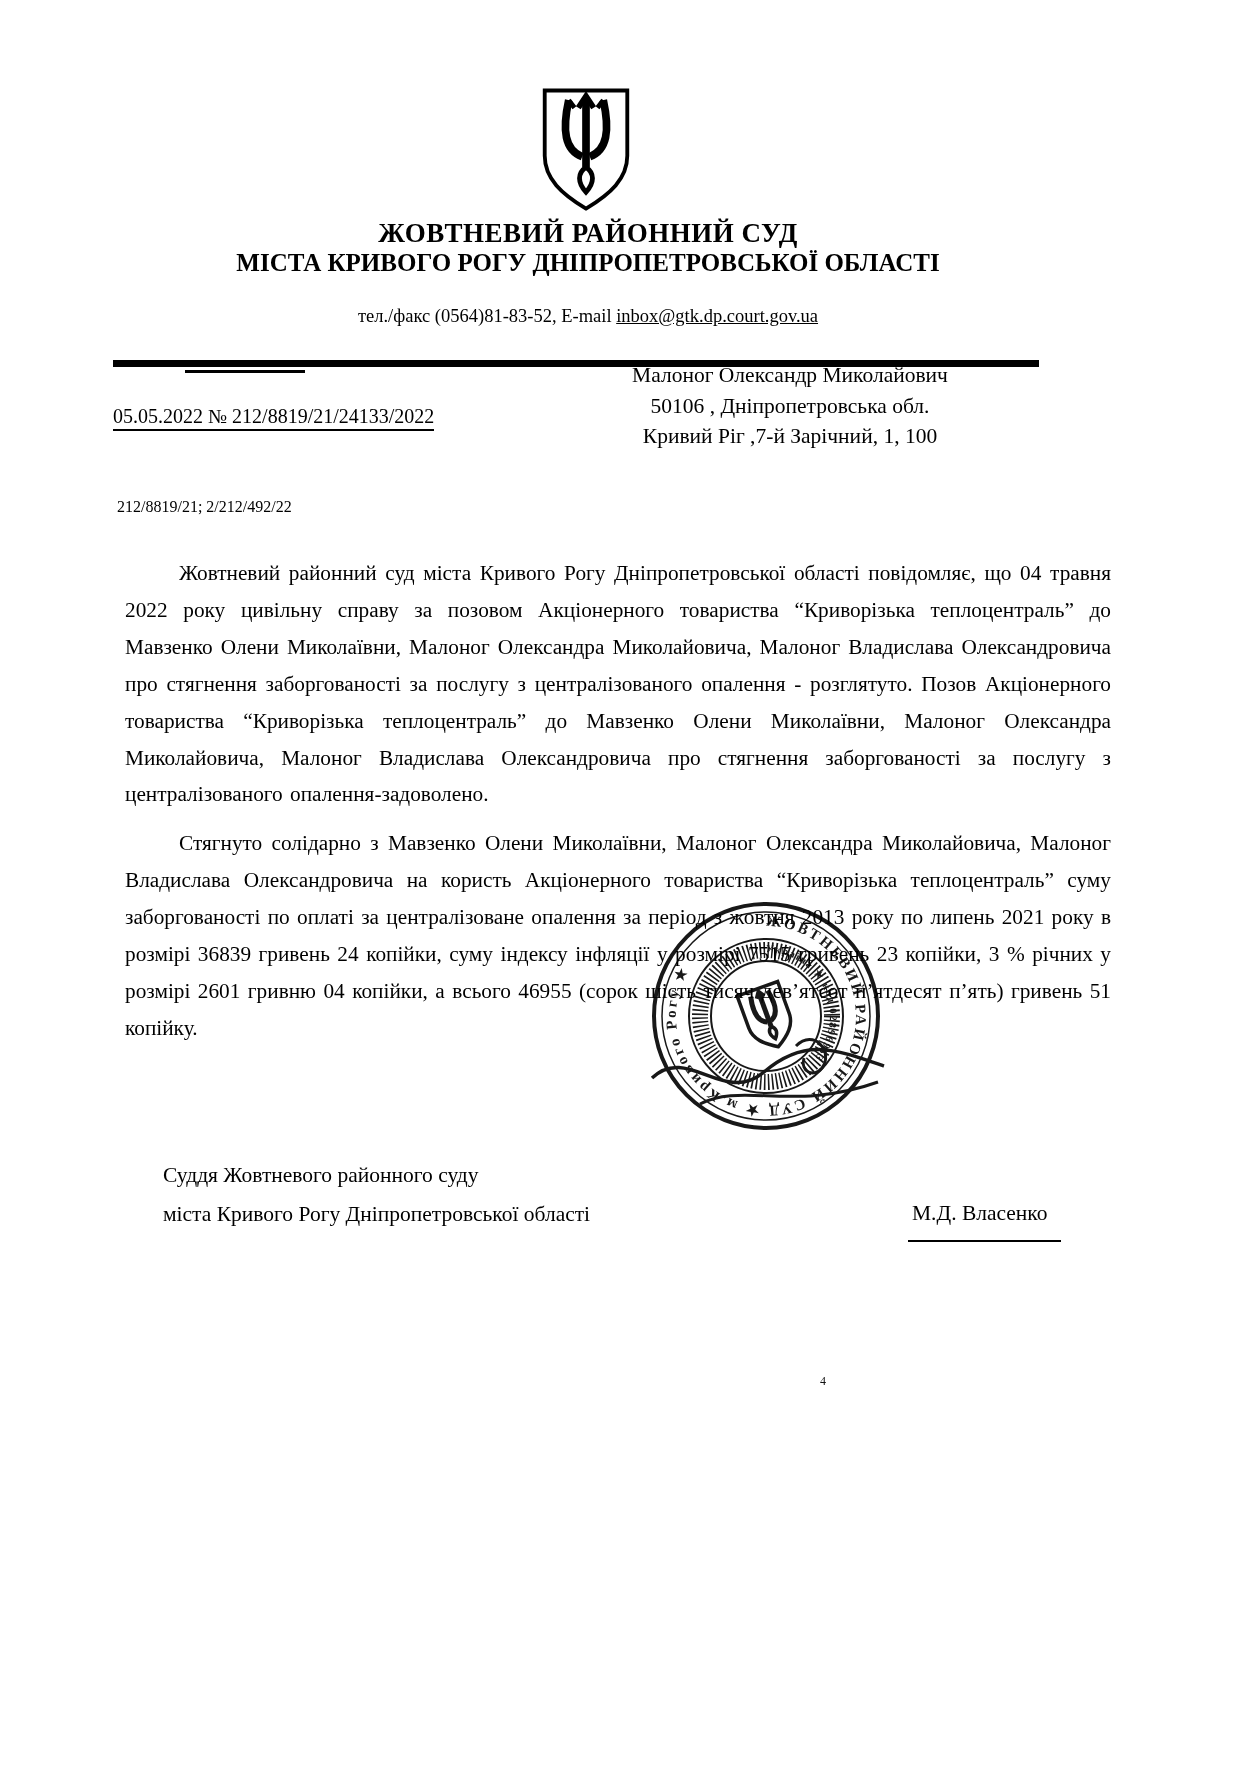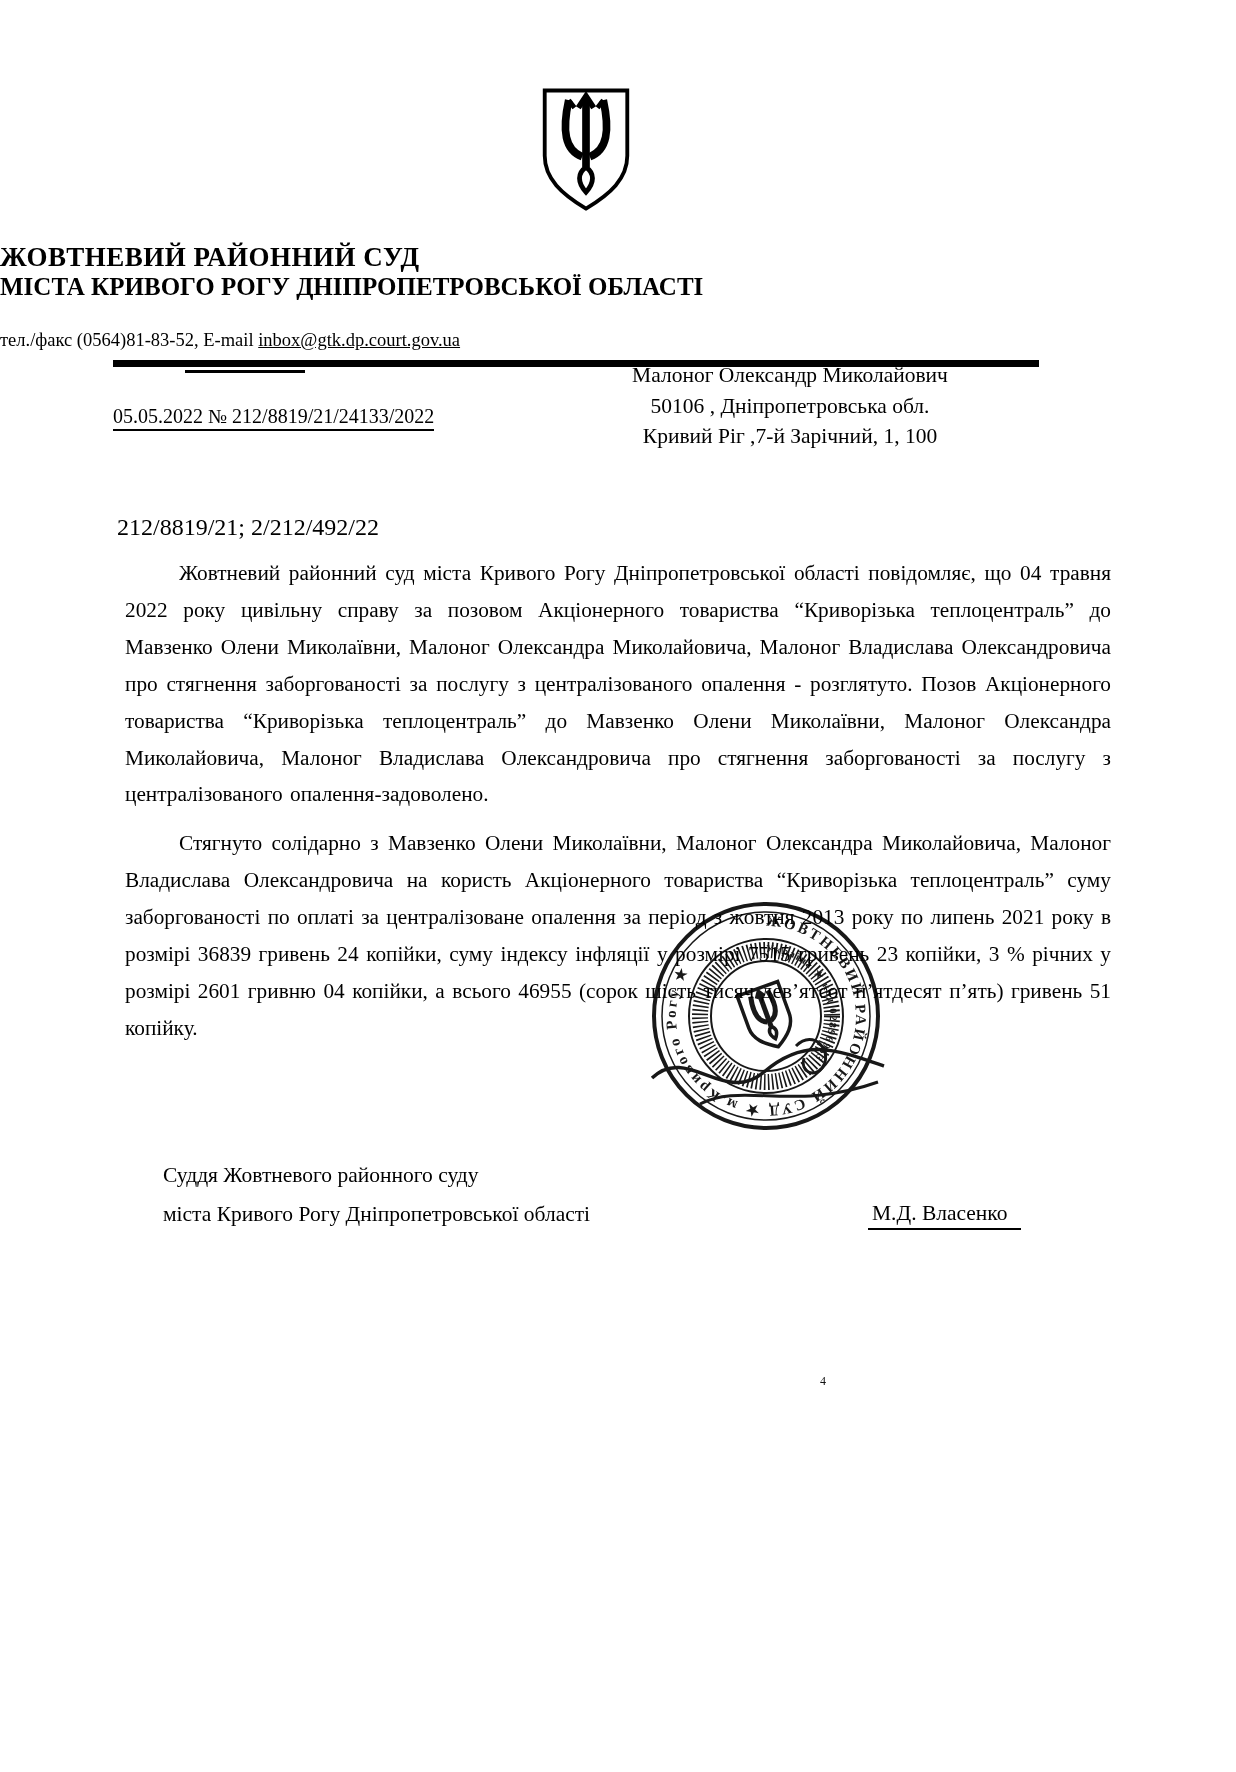--- a/index.html
+++ b/index.html
@@ -6,36 +6,36 @@
   .page{
     position:relative;
     width:1236px;height:1772px;
     background:#ffffff;
     font-family:"Liberation Serif", serif;
     color:#000;
     overflow:hidden;
     margin:0 auto;
   }
   .abs{position:absolute;}
-  .center-band{left:0;width:1176px;margin-top:24px;}
+  .center-band{left:0;width:1176px;text-align:center;}
   .emblem{left:538px;top:84px;width:96px;height:132px;}
   .title1{top:218px;font-weight:bold;font-size:27px;letter-spacing:.5px;}
   .title2{top:249px;font-weight:bold;font-size:25px;}
   .addr{top:283px;font-size:18.5px;}
   .contact{top:306px;font-size:18.5px;}
   .contact .email{text-decoration:underline;}
   .divider{left:113px;top:360px;width:926px;height:7px;background:#000;}
   .divider-smudge{left:185px;top:370px;width:120px;height:3px;background:#000;}
   .refline{left:113px;top:399px;font-size:20px;border-bottom:2px solid #000;padding-bottom:1px;margin-top:6px;}
   .recipient{left:570px;top:360px;width:440px;text-align:center;font-size:21.5px;line-height:30.5px;}
-  .caseline{left:117px;top:514px;font-size:24px;}
+  .caseline{left:117px;top:498px;font-size:16px;}
   .bodytext{left:113px;top:543px;width:1010px;font-size:21.3px;line-height:36.9px;text-align:justify;}
   .bodytext p{margin:12px;text-indent:54px;word-spacing:2px;}
   .sigblock{left:163px;top:1156px;font-size:21.5px;line-height:39px;}
-  .signame{left:868px;top:1201px;font-size:21.5px;border-bottom:2px solid #000;padding:0 14px 2px 4px;}
+  .signame{left:908px;top:1201px;font-size:21.5px;border-bottom:2px solid #000;padding:0 14px 14px 4px;}
   .seal{left:646px;top:896px;width:240px;height:240px;opacity:.9;}
   .artifact{left:820px;top:1374px;font-size:12px;color:#111;}
   svg .ink{stroke:#000;fill:none;}
 </style>
 </head>
 <body>
 
 <div class="page">
 
   <svg class="abs emblem" viewBox="0 0 100 132">

